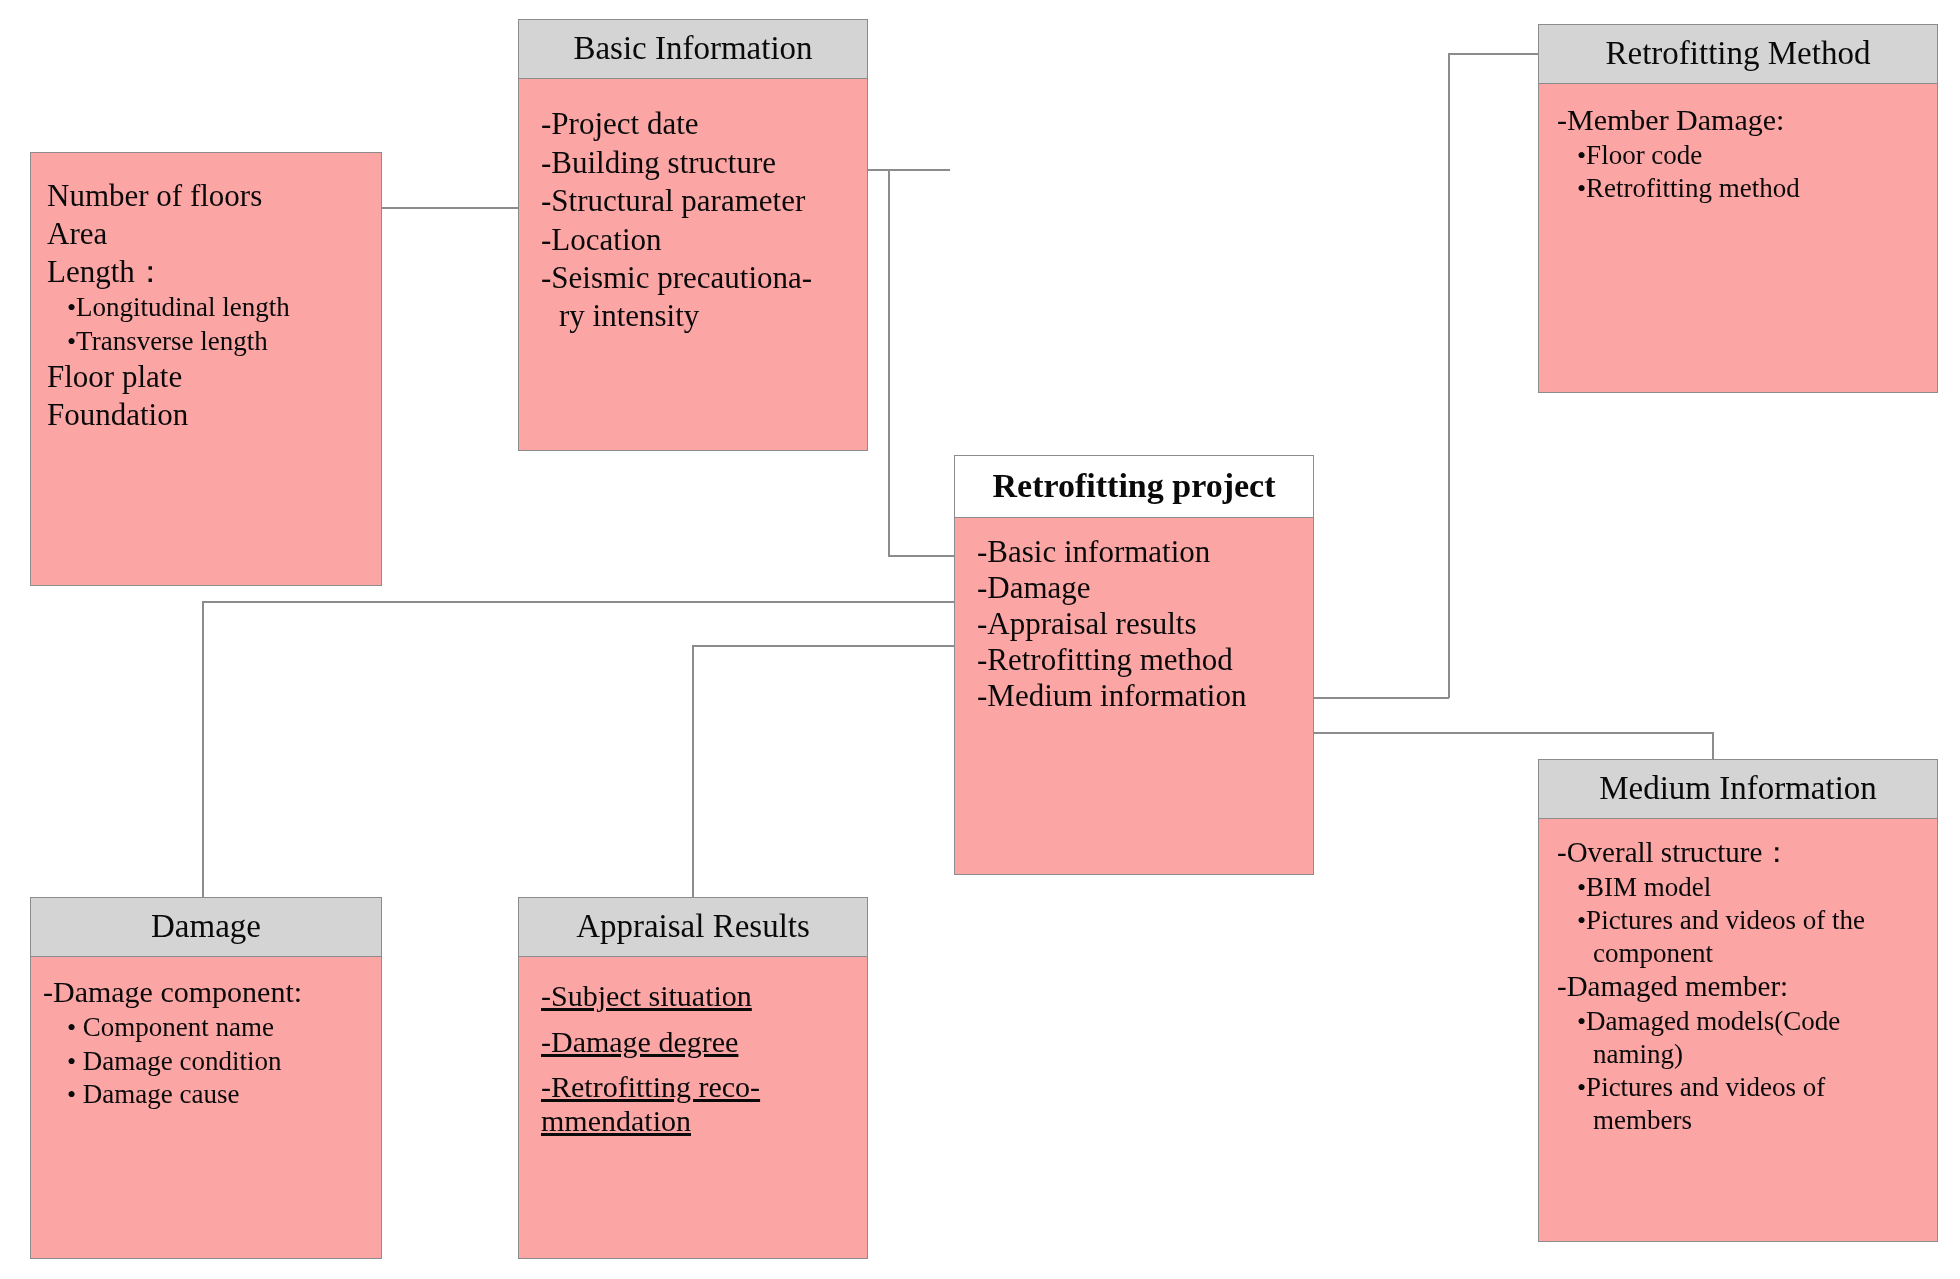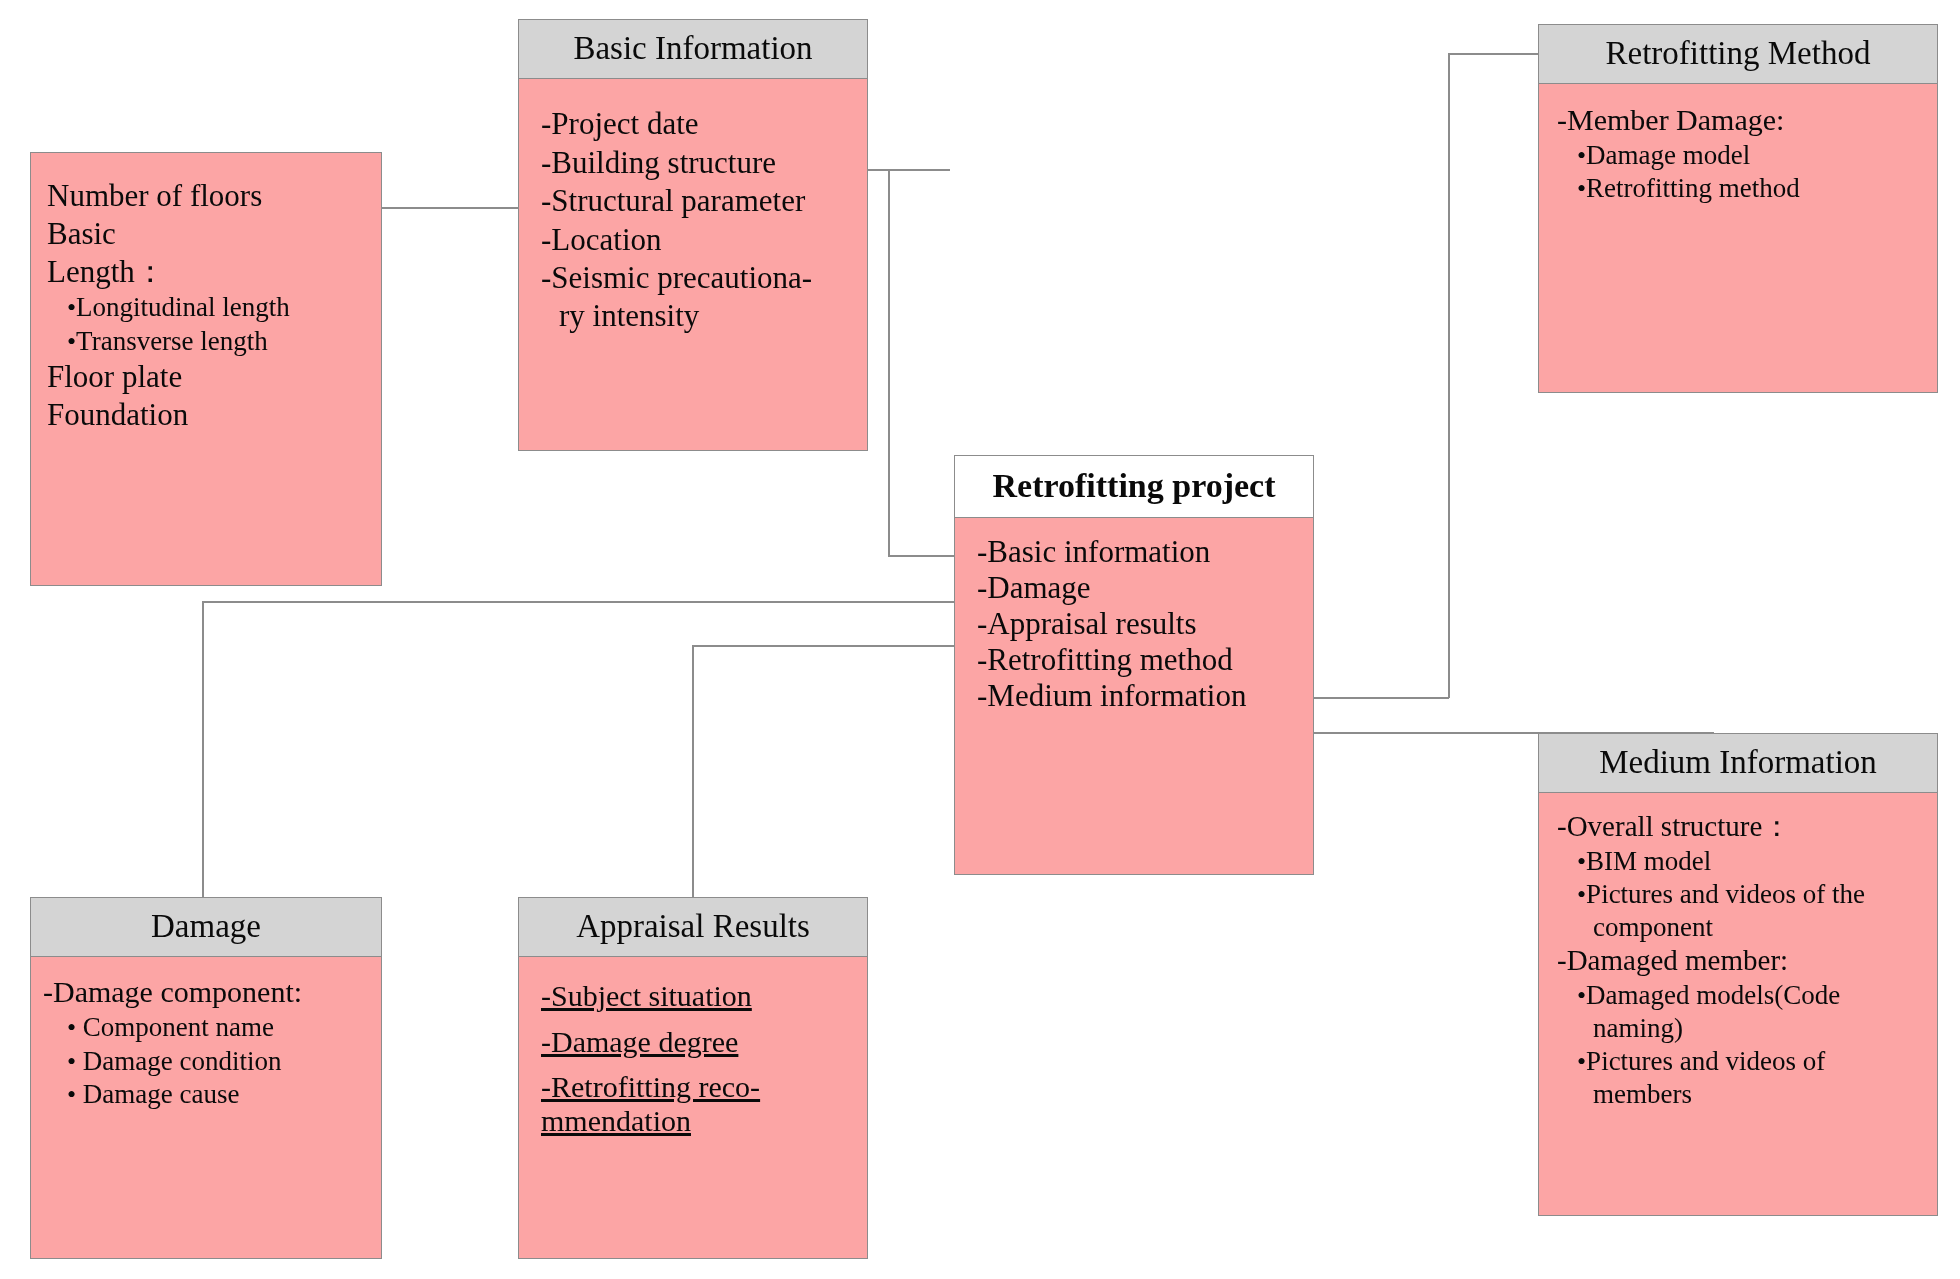--- a/index.html
+++ b/index.html
@@ -84,21 +84,21 @@
   <div class="conn h" style="left:1221px; top:697px; width:228px;"></div>
   <div class="conn v" style="left:1448px; top:53px; height:645px;"></div>
   <div class="conn h" style="left:1448px; top:53px; width:90px;"></div>
 
   <div class="conn h" style="left:1305px; top:732px; width:408px;"></div>
   <div class="conn v" style="left:1712px; top:732px; height:46px;"></div>
 
   <div class="box" style="left:30px; top:152px; width:352px; height:434px;">
     <div class="box-body" style="font-size:31px; line-height:1.23; padding-top:24px;">
       <div class="row">Number of floors</div>
-      <div class="row">Basic</div>
+      <div class="row">Area</div>
       <div class="row">Length：</div>
       <div class="sub"><span class="bullet">•</span><span>Longitudinal length</span></div>
       <div class="sub"><span class="bullet">•</span><span>Transverse length</span></div>
       <div class="row">Floor plate</div>
       <div class="row">Foundation</div>
     </div>
   </div>
 
   <div class="box" style="left:518px; top:19px; width:350px; height:432px;">
     <div class="box-header">Basic Information</div>
@@ -109,21 +109,21 @@
       <div class="row">-Location</div>
       <div class="row">-Seismic precautiona-</div>
       <div class="row" style="padding-left:18px;">ry intensity</div>
     </div>
   </div>
 
   <div class="box" style="left:1538px; top:24px; width:400px; height:369px;">
     <div class="box-header">Retrofitting Method</div>
     <div class="box-body" style="font-size:30px; line-height:1.22; padding-top:18px; padding-left:18px;">
       <div class="row">-Member Damage:</div>
-      <div class="sub"><span class="bullet">•</span><span>Damage model</span></div>
+      <div class="sub"><span class="bullet">•</span><span>Floor code</span></div>
       <div class="sub"><span class="bullet">•</span><span>Retrofitting method</span></div>
     </div>
   </div>
 
   <div class="box" style="left:954px; top:455px; width:360px; height:420px;">
     <div class="box-header plain" style="font-size:34px; padding:10px 6px 12px 6px;">Retrofitting project</div>
     <div class="box-body" style="font-size:31px; line-height:1.16; padding-top:16px; padding-left:22px;">
       <div class="row">-Basic information</div>
       <div class="row">-Damage</div>
       <div class="row">-Appraisal results</div>
@@ -145,21 +145,21 @@
   <div class="box" style="left:518px; top:897px; width:350px; height:362px;">
     <div class="box-header">Appraisal Results</div>
     <div class="box-body loose" style="font-size:30px; line-height:1.52; padding-top:16px; padding-left:22px;text-decoration:underline;">
       <div class="row">-Subject situation</div>
       <div class="row">-Damage degree</div>
       <div class="row" style="margin-bottom:-12px;">-Retrofitting reco-</div>
       <div class="row">mmendation</div>
     </div>
   </div>
 
-  <div class="box" style="left:1538px; top:733px; width:400px; height:483px;">
+  <div class="box" style="left:1538px; top:759px; width:400px; height:483px;">
     <div class="box-header">Medium Information</div>
     <div class="box-body" style="font-size:29px; line-height:1.22; padding-top:16px; padding-left:18px;">
       <div class="row">-Overall structure：</div>
       <div class="sub"><span class="bullet">•</span><span>BIM model</span></div>
       <div class="sub wrap" style="text-indent:-16px; padding-left:36px;"><span class="bullet">•</span><span>Pictures and videos of the component</span></div>
       <div class="row">-Damaged member:</div>
       <div class="sub wrap" style="text-indent:-16px; padding-left:36px;"><span class="bullet">•</span><span>Damaged models(Code naming)</span></div>
       <div class="sub wrap" style="text-indent:-16px; padding-left:36px;"><span class="bullet">•</span><span>Pictures and videos of members</span></div>
     </div>
   </div>

